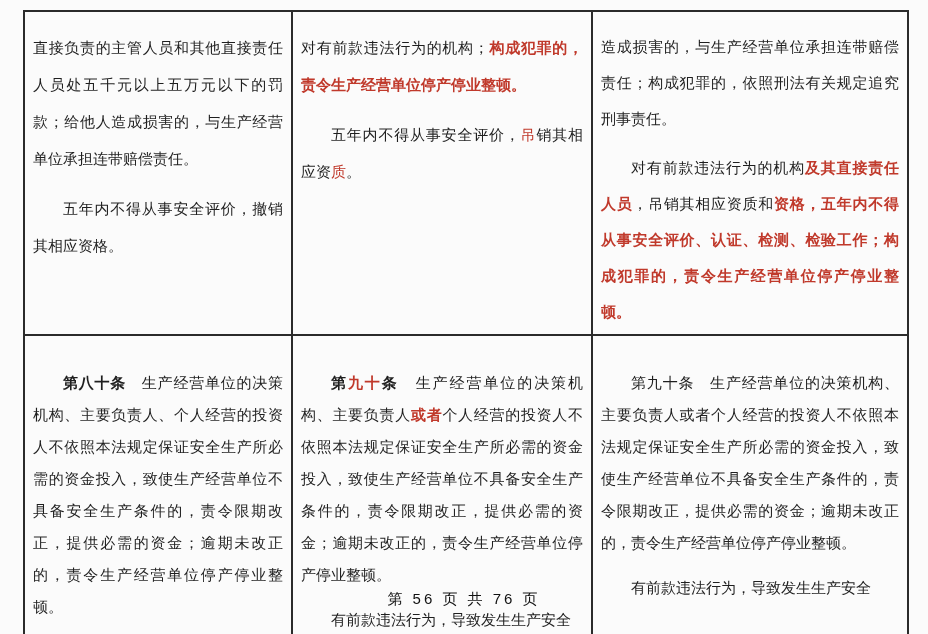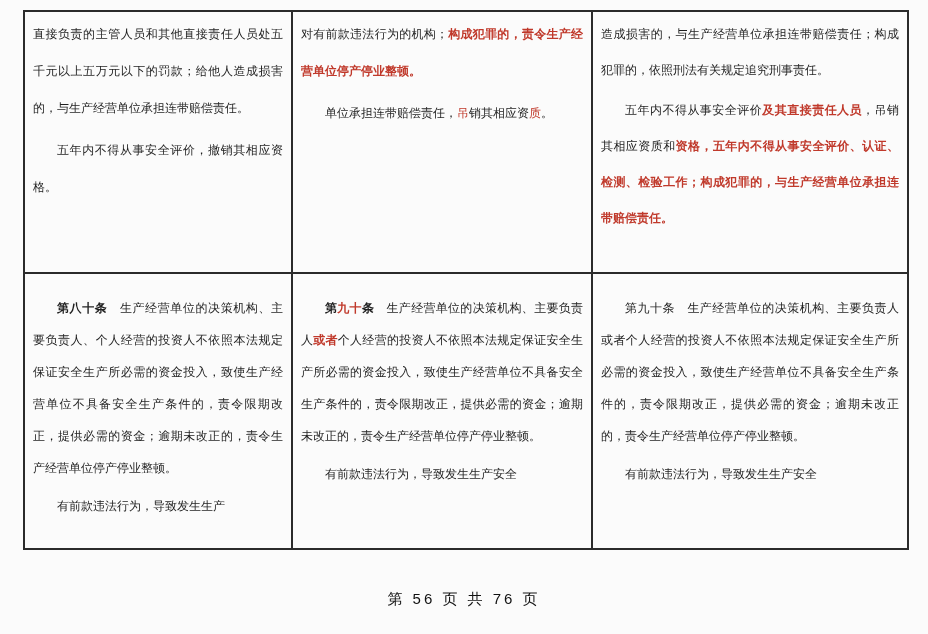--- a/index.html
+++ b/index.html
@@ -26,22 +26,22 @@
   }
   table.law-table td{
     border:2px solid var(--border);
     vertical-align:top;
     padding:4px 8px 0 8px;
     height:256px;
     overflow:hidden;
     background:transparent;
   }
   td p{
-    margin:0 0 5px 0;
-    font-size:12px;
+    margin:13px 0 5px 0;
+    font-size:15px;
     line-height:37px;
     text-align:justify;
     word-break:break-all;
   }
   td.tight p{line-height:36px;margin-bottom:4px;}
   tr.row-2 td{padding-top:18px;}
   tr.row-2 td p{line-height:32px;margin-bottom:6px;}
   .indent{text-indent:2em;}
   .red{color:var(--red);}
   .bold{font-weight:bold;}
@@ -65,25 +65,25 @@
       <col style="width:316px">
     </colgroup>
     <tbody>
       <tr class="row-1">
         <td>
             <p><span>直接负责的主管人员和其他直接责任人员处五千元以上五万元以下的罚款；给他人造成损害的，与生产经营单位承担连带赔偿责任。</span></p>
             <p class="indent"><span>五年内不得从事安全评价，撤销其相应资格。</span></p>
           </td>
         <td>
             <p><span>对有前款违法行为的机构；</span><span class="red bold">构成犯罪的，责令生产经营单位停产停业整顿。</span></p>
-            <p class="indent"><span>单位承担连带赔偿责任，</span><span class="red">吊</span><span>销其相应资</span><span class="red">质</span><span>。</span></p>
+            <p class="indent"><span>五年内不得从事安全评价，</span><span class="red">吊</span><span>销其相应资</span><span class="red">质</span><span>。</span></p>
           </td>
         <td class="tight">
             <p><span>造成损害的，与生产经营单位承担连带赔偿责任；构成犯罪的，依照刑法有关规定追究刑事责任。</span></p>
-            <p class="indent"><span>五年内不得从事安全评价</span><span class="red bold">及其直接责任人员</span><span>，吊销其相应资质和</span><span class="red bold">资格，五年内不得从事安全评价、认证、检测、检验工作；构成犯罪的，与生产经营单位承担连带赔偿责任。</span></p>
+            <p class="indent"><span>对有前款违法行为的机构</span><span class="red bold">及其直接责任人员</span><span>，吊销其相应资质和</span><span class="red bold">资格，五年内不得从事安全评价、认证、检测、检验工作；构成犯罪的，责令生产经营单位停产停业整顿。</span></p>
           </td>
       </tr>
       <tr class="row-2">
         <td>
             <p class="indent"><span class="bold">第八十条</span><span>　生产经营单位的决策机构、主要负责人、个人经营的投资人不依照本法规定保证安全生产所必需的资金投入，致使生产经营单位不具备安全生产条件的，责令限期改正，提供必需的资金；逾期未改正的，责令生产经营单位停产停业整顿。</span></p>
             <p class="indent"><span>有前款违法行为，导致发生生产</span></p>
           </td>
         <td>
             <p class="indent"><span class="bold">第</span><span class="red bold">九十</span><span class="bold">条</span><span>　生产经营单位的决策机构、主要负责人</span><span class="red bold">或者</span><span>个人经营的投资人不依照本法规定保证安全生产所必需的资金投入，致使生产经营单位不具备安全生产条件的，责令限期改正，提供必需的资金；逾期未改正的，责令生产经营单位停产停业整顿。</span></p>
             <p class="indent"><span>有前款违法行为，导致发生生产安全</span></p>

